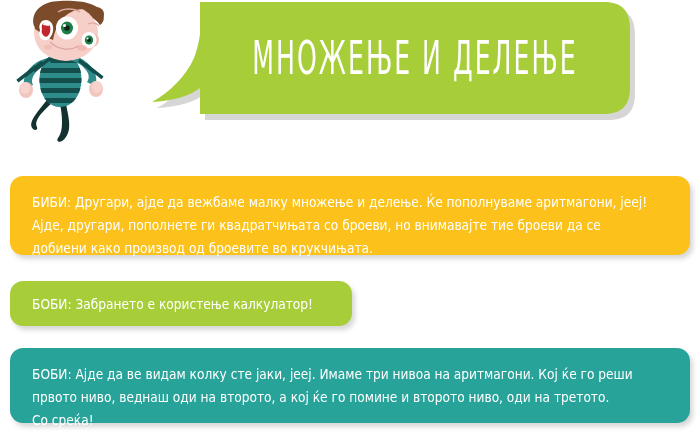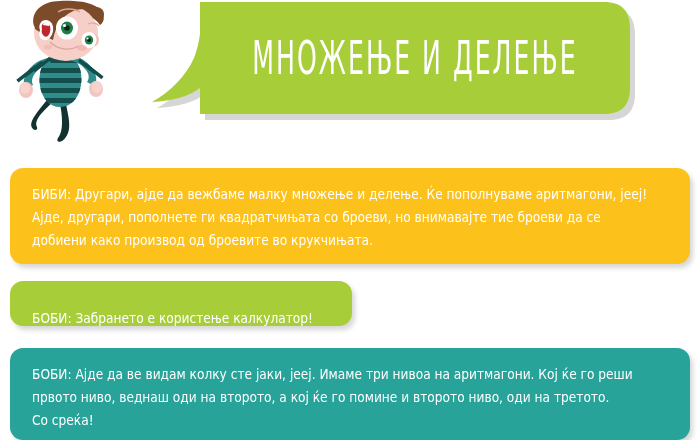--- a/index.html
+++ b/index.html
@@ -68,40 +68,40 @@
     padding: 14px 22px 14px 22px;
     font-family: "DejaVu Sans Condensed", "Liberation Sans Narrow", "Liberation Sans", sans-serif;
     font-size: 14.6px;
     line-height: 23px;
     box-shadow: 3px 4px 5px rgba(0,0,0,0.16);
   }
   .block p { margin: 0; }
 
   #block-bibi {
     left: 10px;
-    top: 168px;
+    top: 176px;
     width: 680px;
-    height: 96px;
+    height: 79px;
     background: #FCC21B;
   }
 
   #block-bobi-1 {
     left: 10px;
     top: 281px;
     width: 342px;
     height: 45px;
     background: #A7CE39;
-    padding-top: 25px;
+    padding-top: 11px;
   }
 
   #block-bobi-2 {
     left: 10px;
     top: 348px;
     width: 680px;
-    height: 92px;
+    height: 75px;
     background: #27A39A;
   }
 
   
   .condensed {
     display: block;
     transform: scaleX(0.93);
     transform-origin: left center;
     width: 107.5%;
   }

